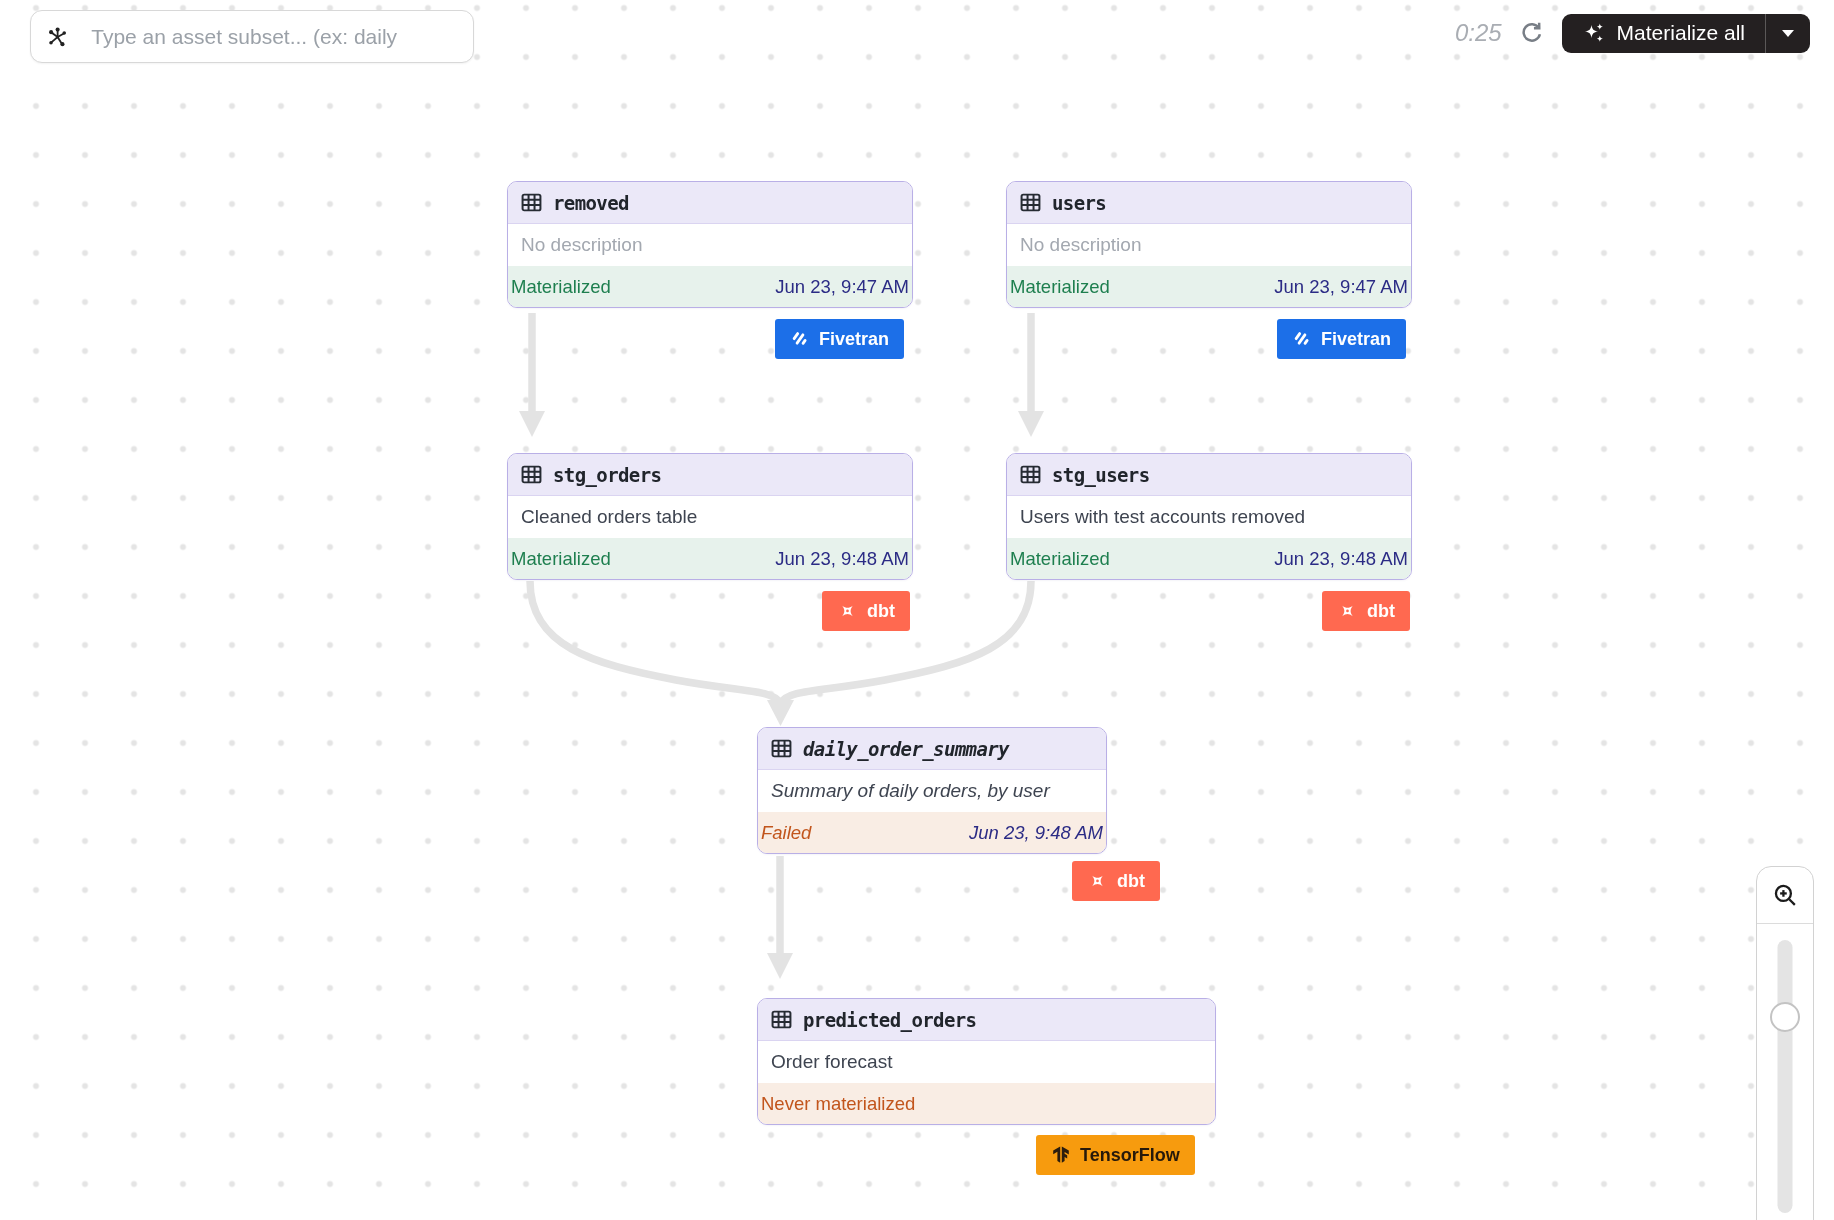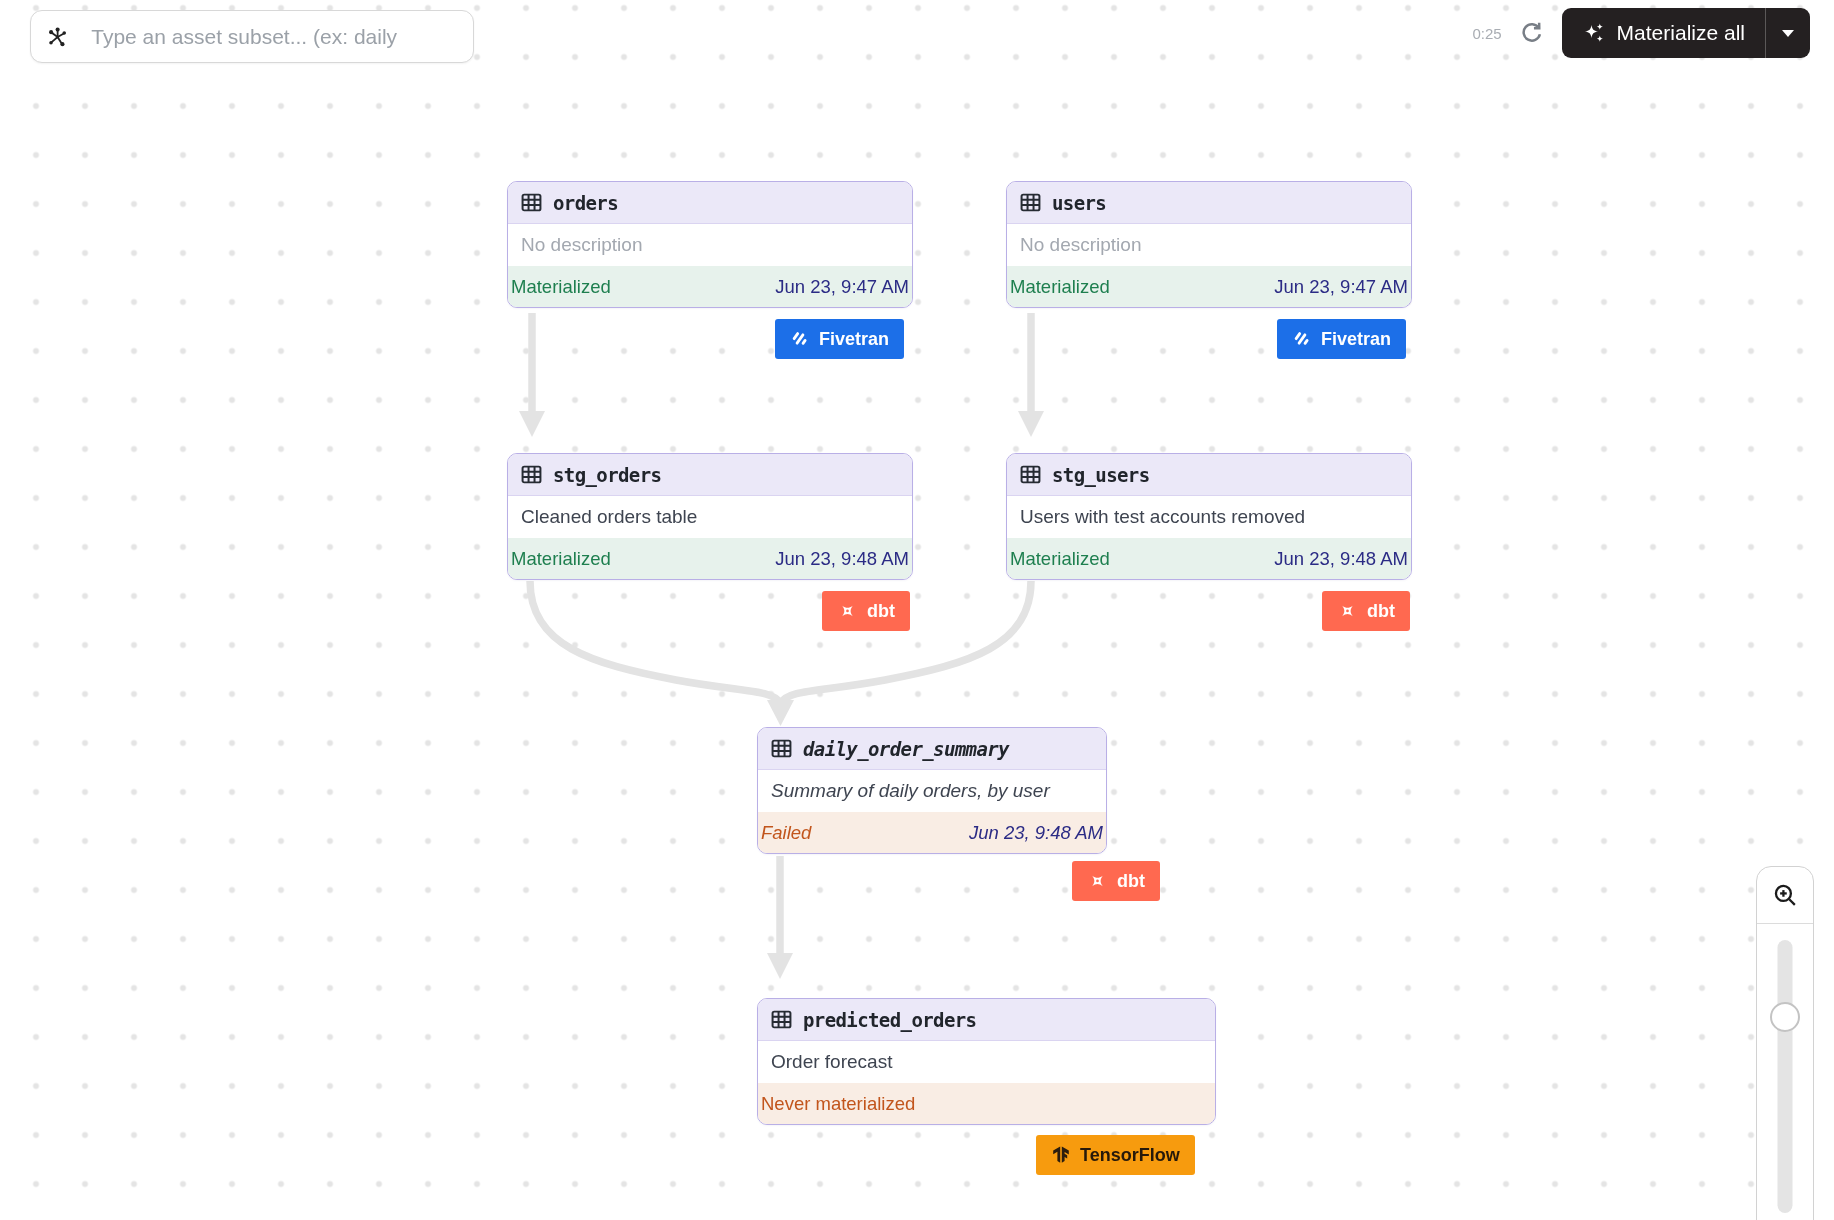--- a/index.html
+++ b/index.html
@@ -22,24 +22,24 @@
   }
   .search-box input{
     border:none;outline:none;background:transparent;width:100%;
     font-size:21px;color:#3c4043;font-family:"Liberation Sans",sans-serif;
   }
   .search-box input::placeholder{color:#9BA1A8;}
   .toolbar-right{
     position:absolute;top:8px;right:24px;height:50px;
     display:flex;align-items:center;gap:17px;
   }
-  .timer{font-size:15px;color:#A9ADB3;}
+  .timer{font-size:24px;color:#A9ADB3;font-style:italic;}
   .refresh-btn{display:flex;align-items:center;cursor:pointer;}
   .materialize-btn{
-    display:flex;align-items:stretch;height:50px;border-radius:9px;
+    display:flex;align-items:stretch;height:39px;border-radius:9px;
     background:var(--button-bg,#242021);color:#fff;overflow:hidden;cursor:pointer;
   }
   .mat-main{display:flex;align-items:center;gap:11px;padding:0 20px;font-size:21px;font-weight:500;}
   .mat-caret{width:45px;display:flex;align-items:center;justify-content:center;border-left:1px solid rgba(255,255,255,.25);}
   .caret{width:0;height:0;border-left:6.5px solid transparent;border-right:6.5px solid transparent;border-top:7.5px solid #fff;}
 
   
   .asset-node{
     position:absolute;height:127px;border:1.5px solid var(--node-border,#B9AFE6);
     border-radius:10px;background:#fff;overflow:hidden;cursor:pointer;
@@ -166,21 +166,21 @@
   <div id="nodes-layer">
       <div class="asset-node" style="left: 507px; top: 181px; width: 406px;">
     <div class="node-header">
       <svg class="table-icon" viewBox="0 0 20 20">
         <rect x="1.5" y="2.5" width="17" height="15" rx="1.6"></rect>
         <line x1="1.5" y1="7.4" x2="18.5" y2="7.4"></line>
         <line x1="1.5" y1="12.4" x2="18.5" y2="12.4"></line>
         <line x1="7.2" y1="2.5" x2="7.2" y2="17.5"></line>
         <line x1="12.9" y1="2.5" x2="12.9" y2="17.5"></line>
       </svg>
-      <span class="node-title">orders</span>
+      <span class="node-title">removed</span>
     </div>
     <div class="node-desc muted">No description</div>
     <div class="node-status success">
       <span class="status-label">Materialized</span>
       <span class="status-time">Jun 23, 9:47 AM</span>
     </div>
   </div>
       <div class="kind-badge fivetran" style="left: 775px; top: 319px;">
     <svg width="20" height="20" viewBox="0 0 20 20" fill="#fff">
       <g transform="rotate(-55 10 10)">

